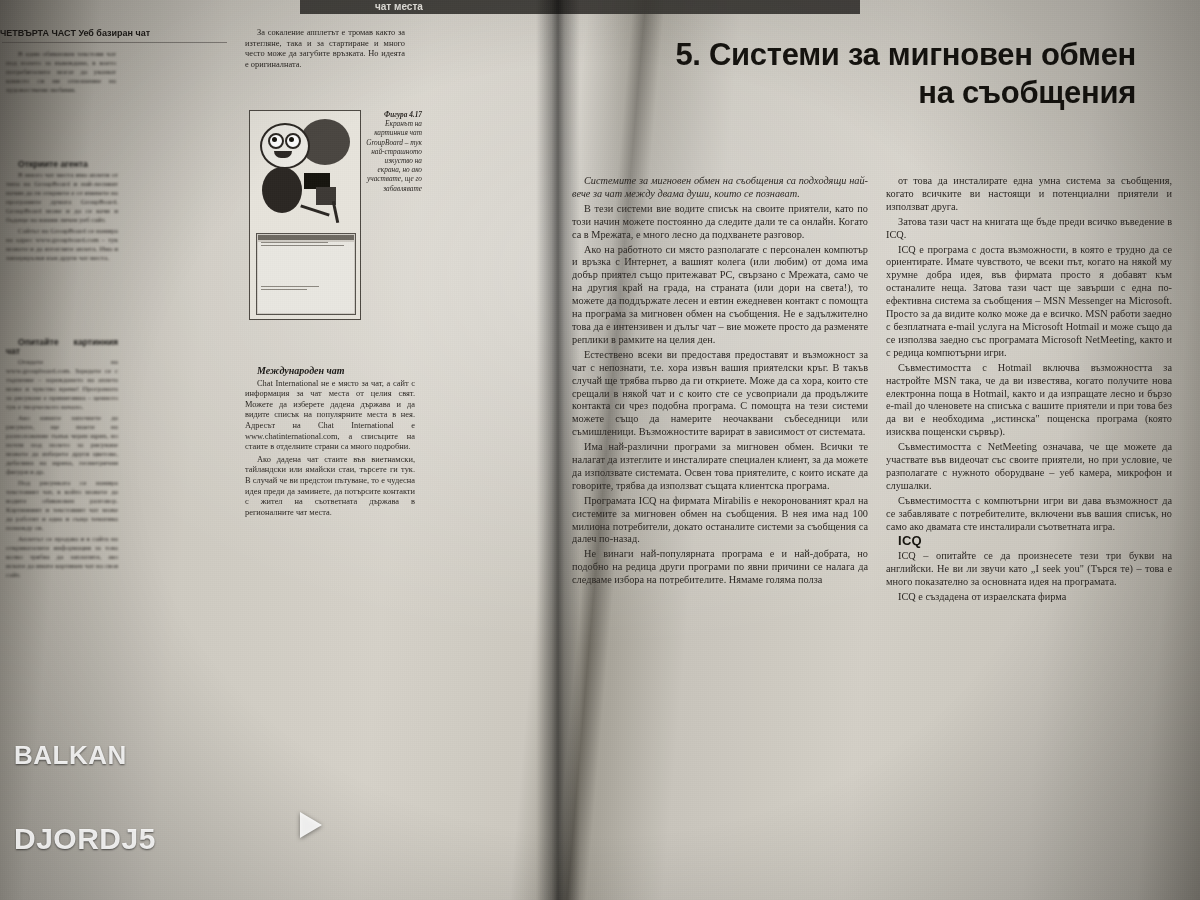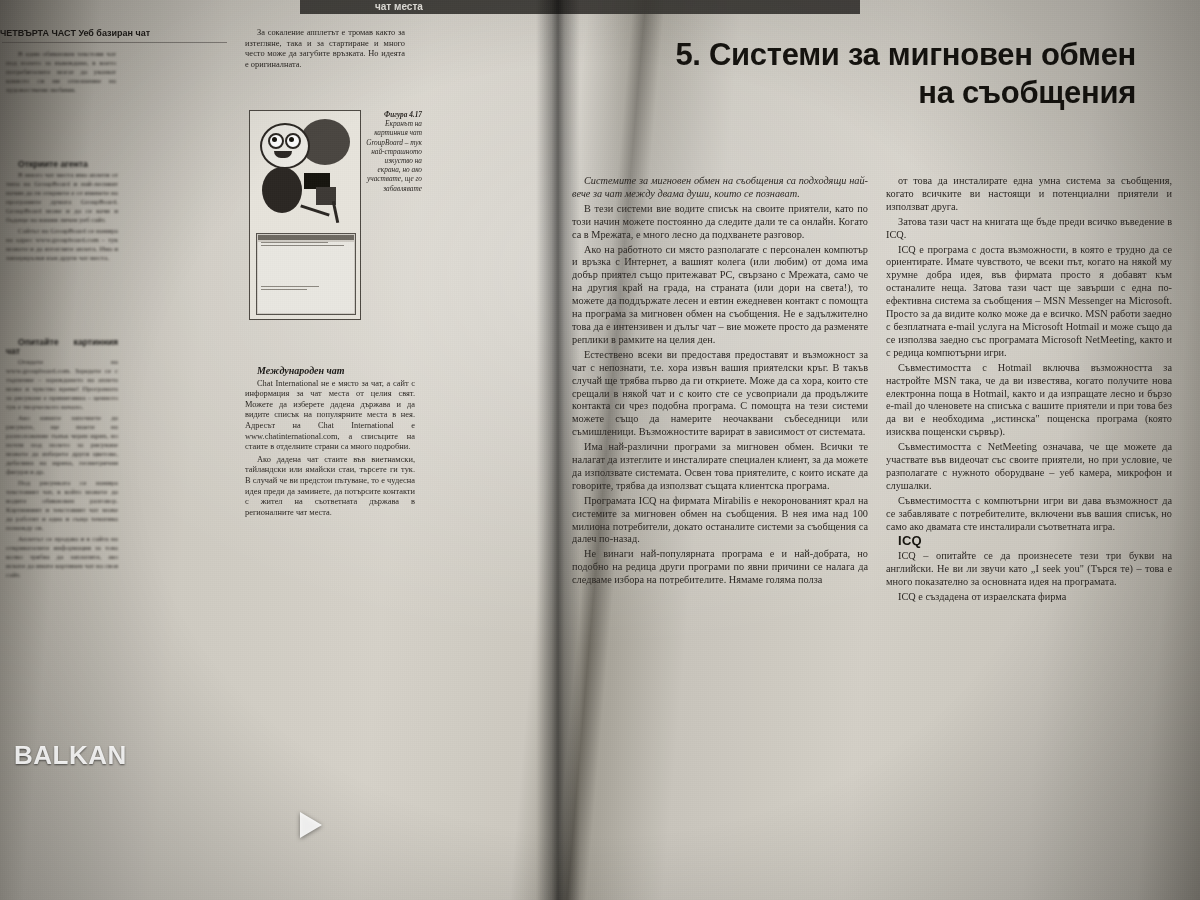--- a/index.html
+++ b/index.html
@@ -298,14 +298,15 @@
     <p class="subhead-r">ICQ</p>
     <p>ICQ – опитайте се да произнесете тези три букви на английски. Не ви ли звучи като „I seek you" (Търся те) – това е много показателно за основната идея на програмата.</p>
     <p>ICQ е създадена от израелската фирма</p>
   </div>
 
   <div class="gutter"></div>
   <div class="grain"></div>
   <div class="vignette"></div>
 
   <div class="wm wm-balkan">BALKAN</div>
+  <div class="wm wm-djordj">DJORDJ5</div>
   <div class="wm-tri"></div>
 </div>
 
 </body></html>

